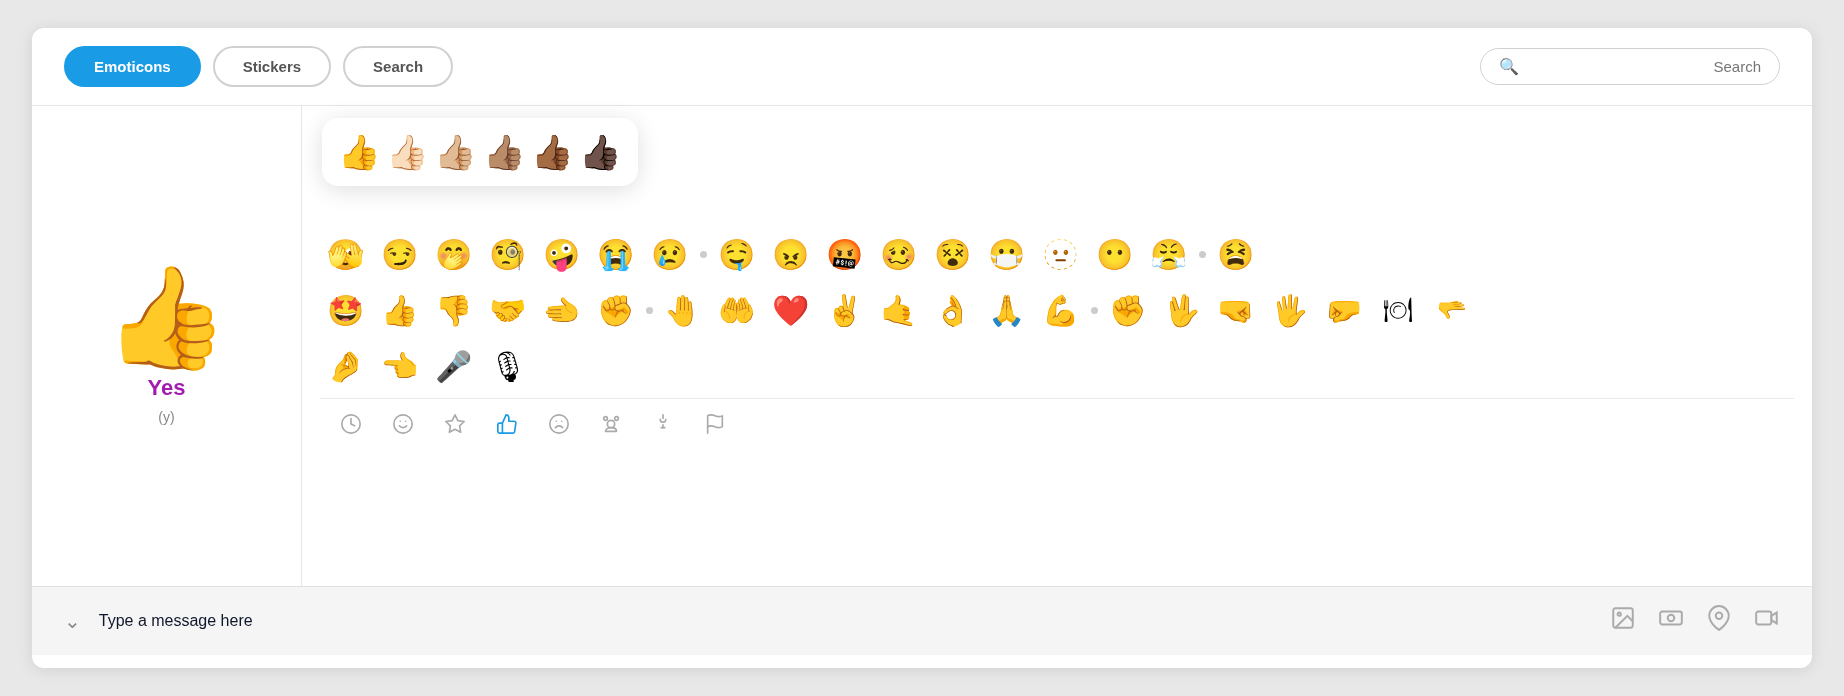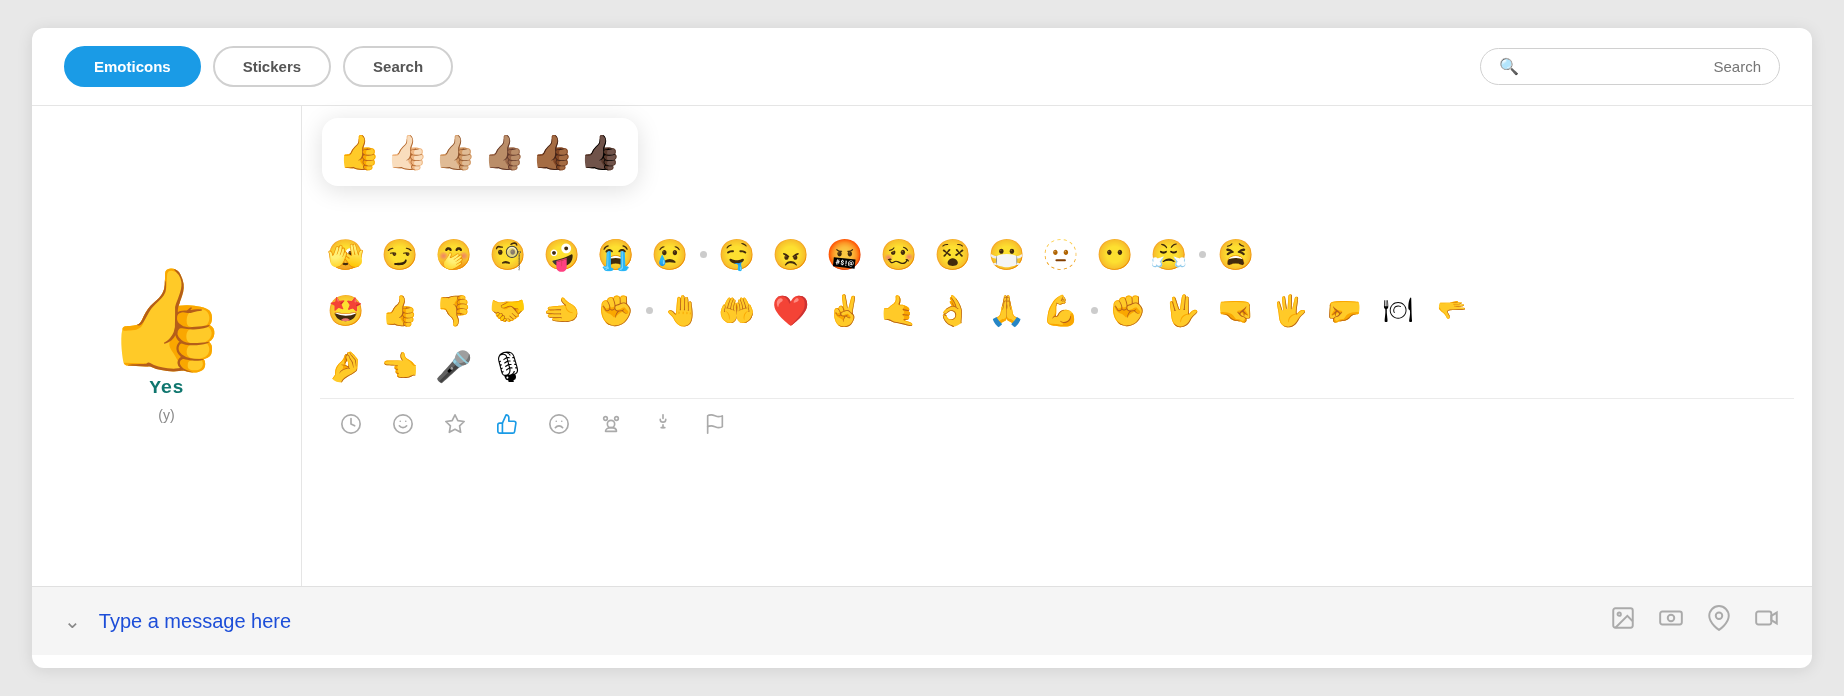--- a/index.html
+++ b/index.html
@@ -73,21 +73,21 @@
       width: 270px;
       display: flex;
       flex-direction: column;
       align-items: center;
       justify-content: center;
       border-right: 1px solid #e5e5e5;
       padding: 20px;
       gap: 8px;
     }
     .preview-emoji { font-size: 100px; line-height: 1; }
-    .preview-label { font-size: 19px; font-weight: 700; color: #0f766e; font-family: Liberation Mono, monospace; }
+    .preview-label { font-size: 22px; font-weight: 700; color: #a21caf; }
     .preview-code { font-size: 14px; color: #888; }
     
     .emoji-area {
       flex: 1;
       padding: 20px 18px 10px 18px;
       position: relative;
     }
     
     .skin-popup {
       position: absolute;
@@ -146,21 +146,21 @@
     
     .msg-bar {
       background: #f5f5f5;
       padding: 18px 32px;
       display: flex;
       align-items: center;
       gap: 18px;
       border-top: 1px solid #e0e0e0;
     }
     .chevron { font-size: 20px; color: #888; cursor: pointer; }
-    .msg-placeholder { color: #1d4ed8; font-size: 20px; flex: 1; }
+    .msg-placeholder { color: #0f172a; font-size: 16px; flex: 1; }
     .toolbar-icons { display: flex; gap: 22px; align-items: center; }
     .toolbar-icon {
       font-size: 22px;
       color: #aaa;
       cursor: pointer;
     }
     .toolbar-icon svg { width: 26px; height: 26px; fill: none; stroke: #aaa; stroke-width: 1.8; }
   </style>
 </head>
 <body>

